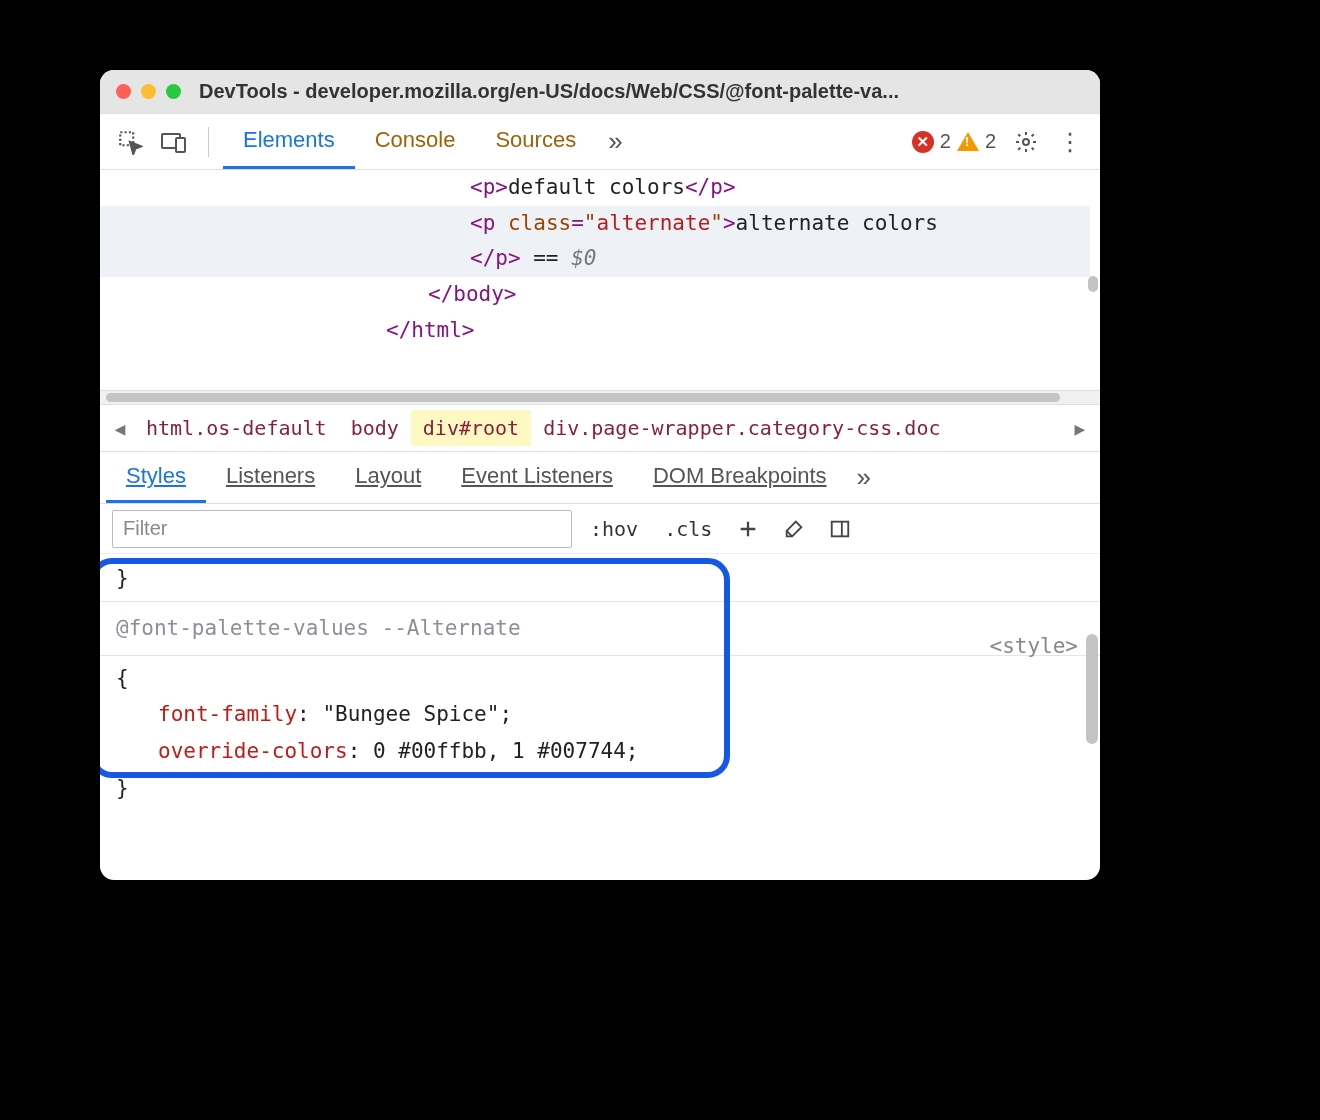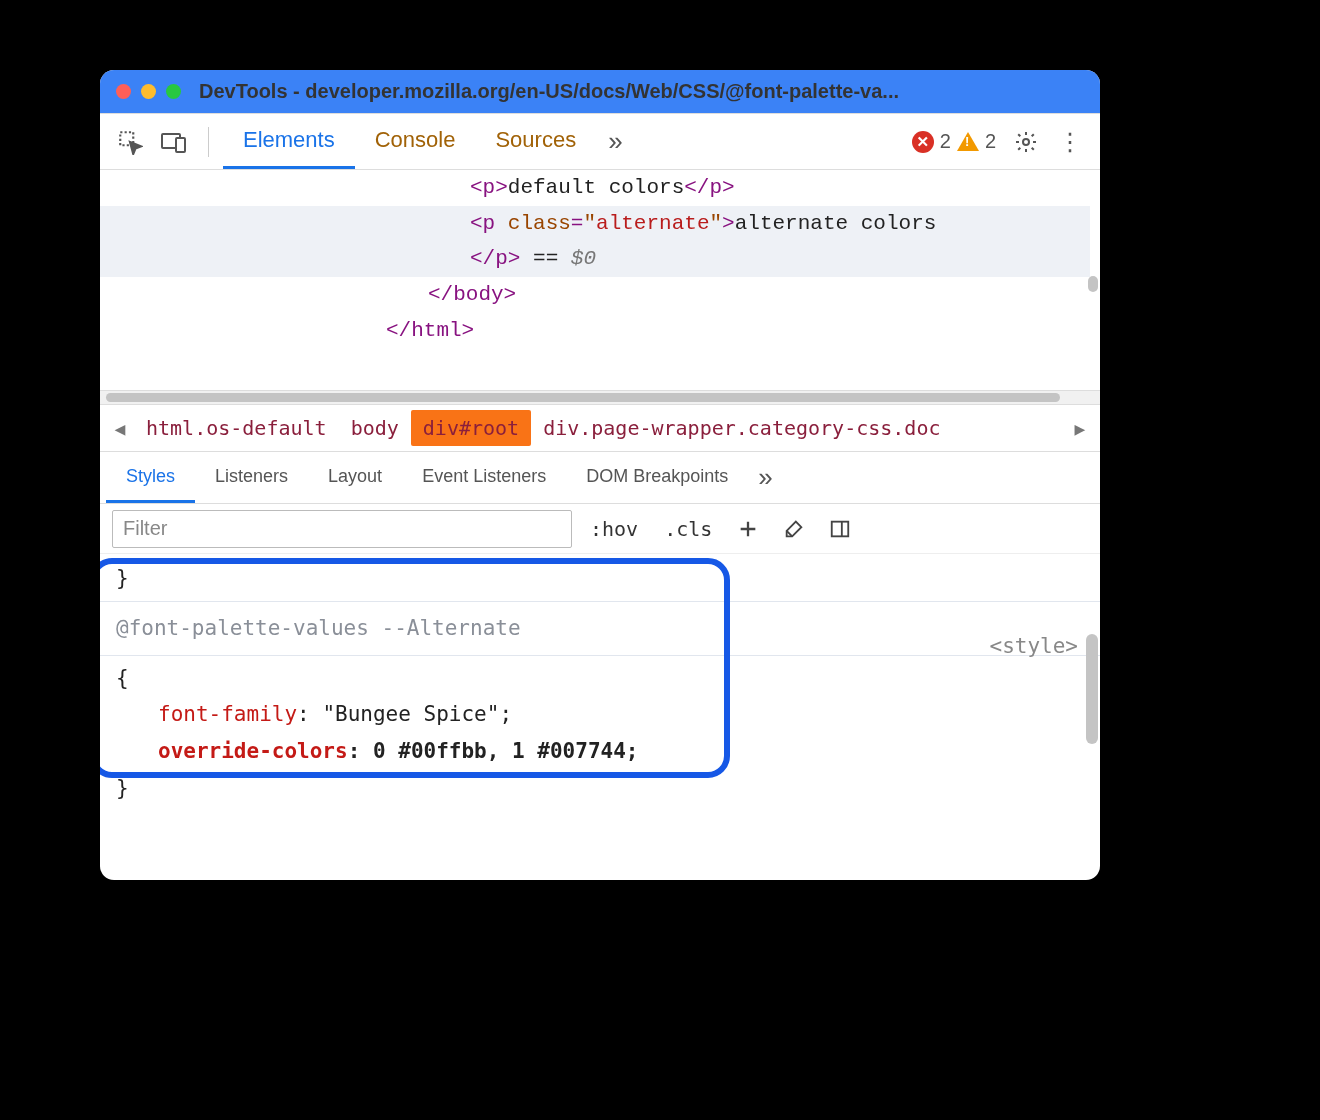--- a/index.html
+++ b/index.html
@@ -23,21 +23,21 @@
     display: flex;
     flex-direction: column;
   }
   
   .titlebar {
     height: 44px;
     display: flex;
     align-items: center;
     padding: 0 16px;
     border-bottom: 1px solid #ddd;
-    background: #3b82f6;
+    background: #e5e5e5;
   }
   .traffic { display: flex; gap: 10px; margin-right: 18px; }
   .tl { width: 15px; height: 15px; border-radius: 50%; }
   .tl.red { background: #ff5f57; }
   .tl.yellow { background: #febc2e; }
   .tl.green { background: #28c840; }
   .title-text {
     font-size: 20px;
     font-weight: 600;
     color: #333;
@@ -110,31 +110,31 @@
   
   .breadcrumb {
     height:48px; border-top:1px solid #ddd; border-bottom:1px solid #ddd;
     display:flex; align-items:center; padding:0 6px;
     font-family: ui-monospace, Menlo, monospace;
     font-size:20px; color:#8a1f3c;
     gap:0;
   }
   .bc-arrow { width:28px;color:#777;text-align:center;font-size:18px; }
   .bc-item { padding:6px 12px; white-space:nowrap; }
-  .bc-item.sel { background:#f97316; color:#8a1f3c; border-radius:2px; }
+  .bc-item.sel { background:#fef9c3; color:#8a1f3c; border-radius:2px; }
   .bc-over { overflow:hidden; white-space:nowrap; }
 
   
   .subtabs {
     height:52px; display:flex; align-items:center; border-bottom:1px solid #ddd;
     padding:0 6px; gap:0;
   }
   .subtab {
-    padding:0 20px; font-size:18px; color:#555; display:flex; align-items:center;
-    border-bottom:3px solid transparent; height:100%;
+    padding:0 20px; font-size:22px; color:#555; display:flex; align-items:center;
+    border-bottom:3px solid transparent; height:100%;text-decoration:underline;
   }
   .subtab.active { color:#1a73e8; border-bottom-color:#1a73e8; }
   .sub-ov { padding:0 10px; font-size:26px; color:#555; }
 
   
   .filter-row {
     height:50px; display:flex; align-items:center; gap:10px; padding:0 12px;
     border-bottom:1px solid #eee;
   }
   .filter-input {
@@ -223,21 +223,21 @@
     </div>
     <div class="gear">
       <svg width="24" height="24" viewBox="0 0 24 24" fill="none" stroke="#555" stroke-width="2">
         <circle cx="12" cy="12" r="3"></circle>
         <path d="M12 2v3M12 19v3M4.2 4.2l2.1 2.1M17.7 17.7l2.1 2.1M2 12h3M19 12h3M4.2 19.8l2.1-2.1M17.7 6.3l2.1-2.1"></path>
       </svg>
     </div>
     <div class="kebab">⋮</div>
   </div>
 
-  <div class="dom-panel" style="height:220px;font-family:Liberation Mono, monospace;">
+  <div class="dom-panel" style="height:220px;">
     <div class="dom-inner">
       <div class="dom-row">
         <span class="t-tag">&lt;p&gt;</span><span class="t-text">default colors</span><span class="t-tag">&lt;/p&gt;</span>
       </div>
       <div class="dom-row selected">
         <span class="t-tag">&lt;p</span><span> </span><span class="t-attr">class</span><span class="t-punc">=</span><span class="t-attr">"</span><span class="t-val">alternate</span><span class="t-attr">"</span><span class="t-tag">&gt;</span><span class="t-text">alternate colors</span>
         <br>
         <span class="t-tag">&lt;/p&gt;</span><span class="t-text"> == </span><span class="t-comment">$0</span>
       </div>
       <div class="dom-row" style="margin-left:-42px;">
@@ -297,21 +297,21 @@
   <div class="styles-content">
     <div class="dangle">}</div>
     <div class="rule-divider"></div>
     <div class="rule-name">@font-palette-values --Alternate</div>
     <div class="rule-divider"></div>
     <div class="source-link">&lt;style&gt;</div>
     <div>{</div>
     <div style="padding-left:42px;">
       <span class="prop">font-family</span><span>:</span><span> </span><span class="pv">"Bungee Spice"</span><span>;</span>
     </div>
-    <div style="padding-left:42px;font-weight:bold;">
+    <div style="padding-left:42px;">
       <span class="prop">override-colors</span><span>:</span><span> </span><span class="pv">0 #00ffbb, 1 #007744</span><span>;</span>
     </div>
     <div>}</div>
 
     <div class="highlight-box"></div>
     <div class="styles-scroll-v">
         <div class="thumb"></div>
       </div>
   </div>
 

